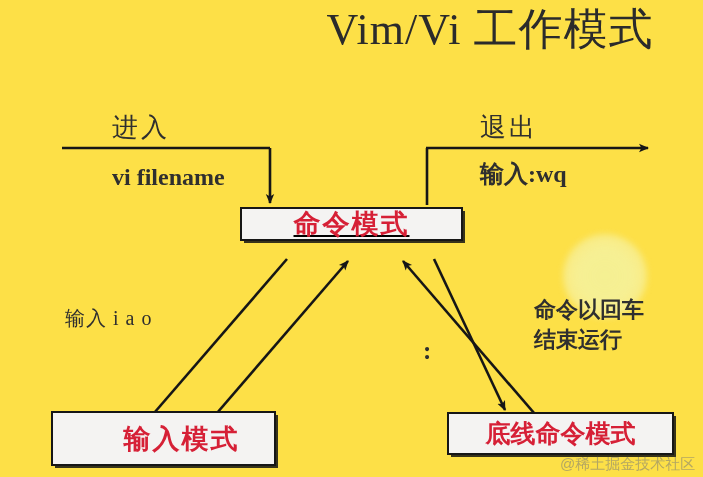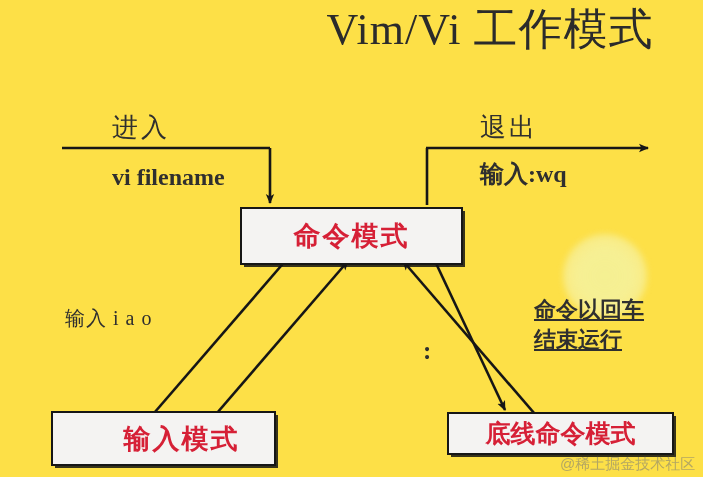--- a/index.html
+++ b/index.html
@@ -66,21 +66,21 @@
     display: flex;
     align-items: center;
     justify-content: center;
   }
   .node-label {
     font-family: "Liberation Serif", "DejaVu Serif", serif;
     font-weight: bold;
     color: #d62036;
     white-space: nowrap;
   }
-  #node-command   { left: 240px; top: 207px; width: 223px; height: 58px; }
+  #node-command   { left: 240px; top: 207px; width: 223px; height: 34px; text-decoration: underline; }
   #node-command .node-label { font-size: 27px; letter-spacing: 2px; }
   #node-insert    { left: 51px;  top: 411px; width: 225px; height: 55px; padding-left: 36px; }
   #node-insert .node-label  { font-size: 27px; letter-spacing: 2px; }
   #node-lastline  { left: 447px; top: 412px; width: 227px; height: 43px; }
   #node-lastline .node-label{ font-size: 25px; letter-spacing: 0px; }
 
   
   .annot {
     position: absolute;
     color: #2f2f2f;
@@ -88,21 +88,21 @@
     font-family: "Liberation Serif", "DejaVu Serif", serif;
   }
   #annot-enter      { left: 112px; top: 110px; font-size: 26px; letter-spacing: 3px; }
   #annot-vifilename { left: 112px; top: 155px; font-size: 24px; font-weight: bold; letter-spacing: 0px; margin-top: 9px; }
   #annot-exit       { left: 480px; top: 110px; font-size: 26px; letter-spacing: 3px; }
   #annot-wq         { left: 480px; top: 158px; font-size: 24px; font-weight: bold; }
   #annot-iao        { left: 65px;  top: 305px; font-size: 20px; letter-spacing: 1px; }
   #annot-esc        { left: 262px; top: 337px; font-size: 25px; font-weight: bold; letter-spacing: 1px; }
   #annot-colon      { left: 423px; top: 337px; font-size: 25px; font-weight: bold; }
   #annot-enterkey   { left: 534px; top: 295px; font-size: 22px; font-weight: bold; line-height: 30px; }
-  #annot-enterkey div { display: block; text-decoration: underline; }
+  #annot-enterkey div { display: block; }
 
   
   #watermark {
     position: absolute;
     left: 560px;
     top: 455px;
     font-size: 15px;
     color: rgba(120,120,120,0.55);
     font-family: "Liberation Sans", sans-serif;
     white-space: nowrap;

